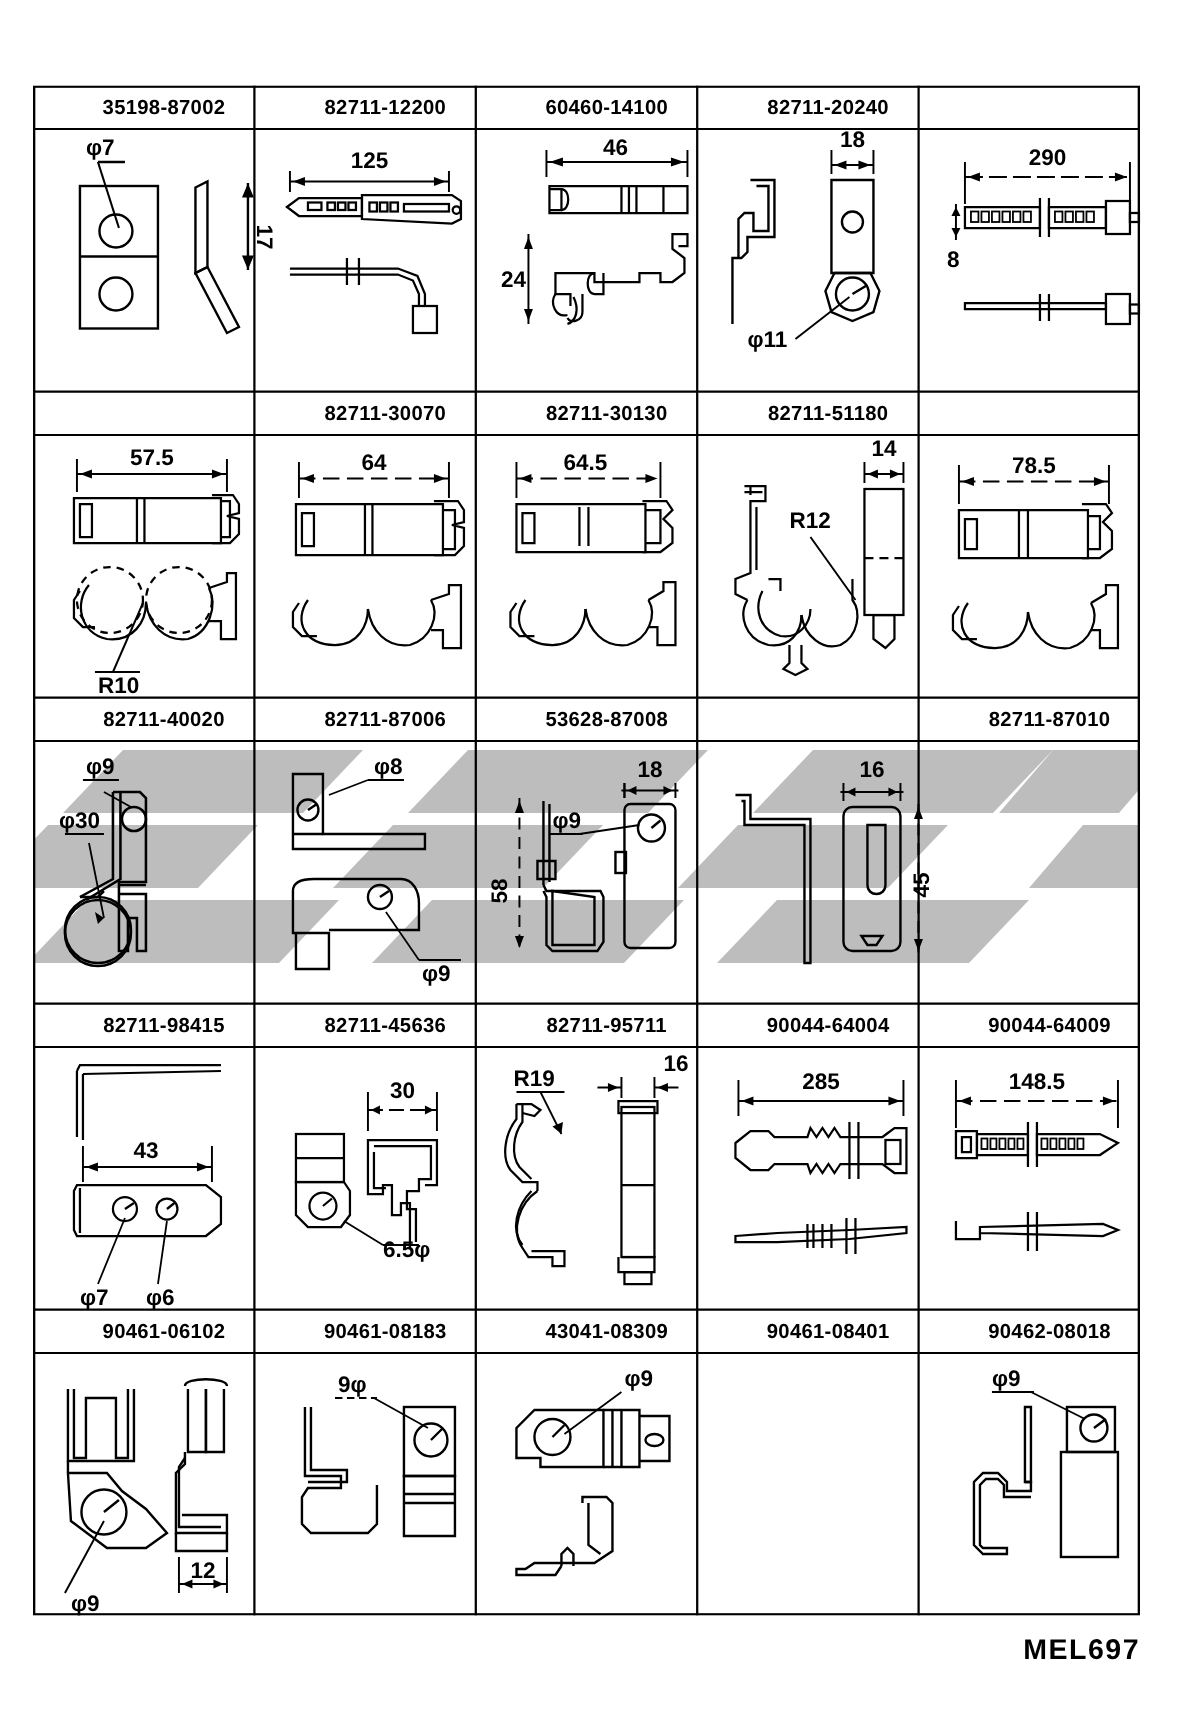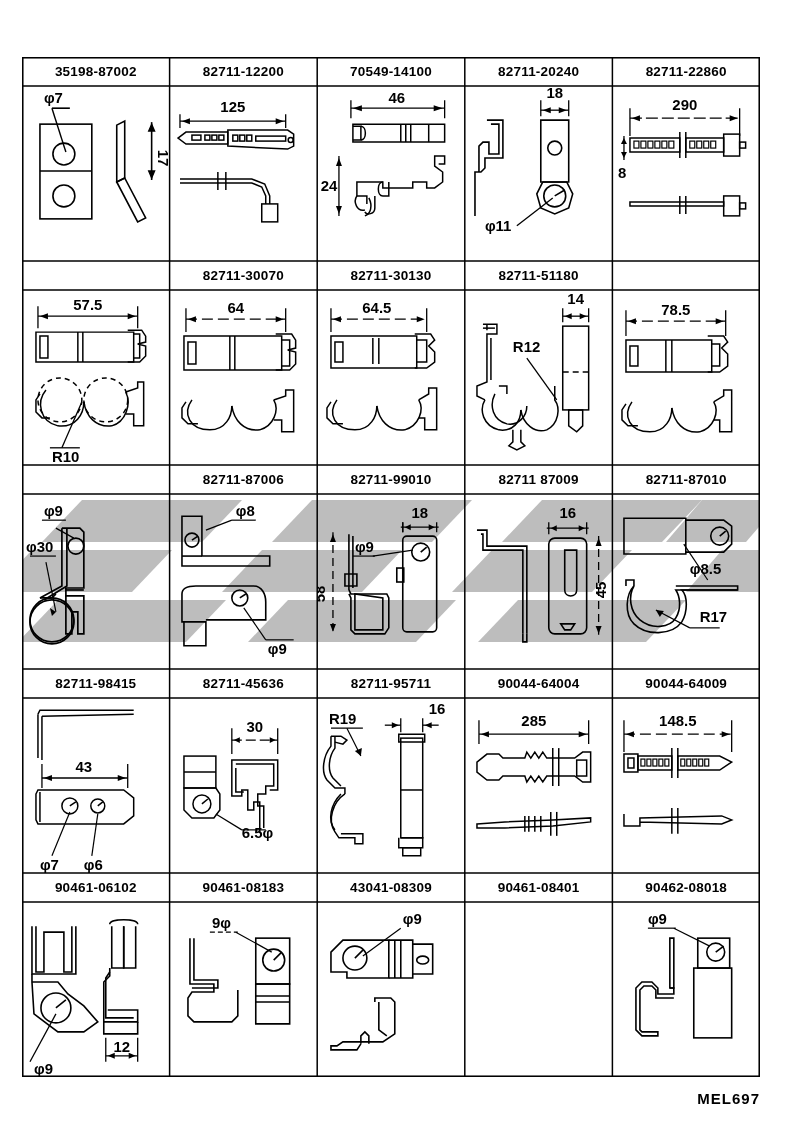--- a/index.html
+++ b/index.html
@@ -8,32 +8,32 @@
        -webkit-font-smoothing:none;}
   .sheet{position:absolute;left:0;top:0;width:792px;height:1148px;overflow:hidden;background:#fff;}
 
   
   .wm{position:absolute;left:22px;top:492px;width:738px;height:172px;overflow:hidden;z-index:0;pointer-events:none;}
   .wm svg{display:block;}
 
   
   .grid{position:absolute;left:22px;top:57px;width:738px;height:1020px;z-index:2;}
   .row{position:absolute;left:0;width:738px;height:204px;}
-  .cell{position:absolute;top:0;height:204px;width:147.6px;}
+  .cell{position:absolute;top:0;height:204px;width:147.6px;padding-left:27px;}
   .hdr{position:absolute;left:0;top:0;width:100%;height:29px;
        display:flex;align-items:center;justify-content:center;
        font-size:13.5px;letter-spacing:.2px;font-weight:700;background:transparent;}
   .art{position:absolute;left:0;top:29px;width:100%;height:175px;}
   .art svg{display:block;width:100%;height:100%;}
 
   
   .rules{position:absolute;left:22px;top:57px;width:738px;height:1020px;z-index:3;pointer-events:none;}
   .rules svg{display:block;}
 
-  .figcode{position:absolute;right:32px;top:1090px;font-size:15px;font-weight:700;letter-spacing:1px;z-index:4;margin-left:44px;}
+  .figcode{position:absolute;right:32px;top:1090px;font-size:19px;font-weight:700;letter-spacing:1px;z-index:4;margin-left:44px;}
 
   .dim{font-size:15px;font-weight:700;font-family:"Liberation Sans",sans-serif;}
   text{font-family:"Liberation Sans","DejaVu Sans",sans-serif;}
 </style>
 </head>
 <body>
 
 <div class="sheet">
 
   <div class="wm">
@@ -126,21 +126,21 @@
             <g fill="#000">
                 <path d="M12 35 l8 -3 v6 z"></path>
                 <path d="M114 35 l-8 -3 v6 z"></path>
               </g>
             <text x="63" y="26" class="dim" text-anchor="middle">125</text>
           </svg>
         </div>
       </div>
 
       <div class="cell" style="left:295.2px">
-        <div class="hdr">70549-14100</div>
+        <div class="hdr">60460-14100</div>
         <div class="art">
           <svg viewBox="0 0 148 175">
             <g fill="none" stroke="#000" stroke-width="1.5">
               <path d="M36 38 L128 38 L128 56 L36 56 Z"></path>
               <path d="M36 40 L44 40 L44 54 L36 54"></path>
               <path d="M44 40 C50 40 50 54 44 54"></path>
               <line x1="84" y1="38" x2="84" y2="56"></line>
                 <line x1="89" y1="38" x2="89" y2="56"></line>
               <line x1="94" y1="38" x2="94" y2="56"></line>
                 <line x1="112" y1="38" x2="112" y2="56"></line>
@@ -192,21 +192,20 @@
                 <path d="M78 24 l8 -3 v6 z"></path>
                 <path d="M102 24 l-8 -3 v6 z"></path>
               </g>
             <text x="90" y="12" class="dim" text-anchor="middle">18</text>
             <text x="20" y="145" class="dim">φ11</text>
           </svg>
         </div>
       </div>
 
       <div class="cell" style="left:590.4px">
-        <div class="hdr">82711-22860</div>
         <div class="art">
           <svg viewBox="0 0 148 175">
             <g fill="none" stroke="#000" stroke-width="1.5">
               <path d="M18 52 L68 52 L68 66 L18 66 Z"></path>
               <path d="M74 52 L112 52 L112 66 L74 66 Z"></path>
               <g stroke-width="1.2">
                 <rect x="22" y="55" width="5" height="7"></rect>
                   <rect x="29" y="55" width="5" height="7"></rect>
                 <rect x="36" y="55" width="5" height="7"></rect>
                   <rect x="43" y="55" width="5" height="7"></rect>
@@ -402,20 +401,21 @@
               </g>
             <text x="64" y="25" class="dim" text-anchor="middle">78.5</text>
           </svg>
         </div>
       </div>
     </div>
 
     <div class="row" style="top:408px">
 
       <div class="cell" style="left:0">
+        <div class="hdr">82711-40020</div>
         <div class="art">
           <svg viewBox="0 0 148 175">
             <g fill="none" stroke="#000" stroke-width="1.7">
               <path d="M40 34 L40 92 L18 104"></path>
               <path d="M45 34 L45 92 L22 106"></path>
               <path d="M18 104 L30 104 L34 100"></path>
               <circle cx="30" cy="126" r="22"></circle>
               <circle cx="30" cy="128" r="22"></circle>
               <path d="M40 34 L58 34 L62 38 L62 94 L44 94 L44 102 L62 102 L62 140 L56 140 L56 118 L50 118 L50 140 L44 140 L44 102"></path>
               <circle cx="54" cy="52" r="8"></circle>
@@ -452,21 +452,21 @@
               <line x1="74" y1="114" x2="96" y2="146" stroke-width="1.2"></line>
               <line x1="96" y1="146" x2="124" y2="146" stroke-width="1.2"></line>
             </g>
             <text x="66" y="22" class="dim">φ8</text>
             <text x="98" y="160" class="dim">φ9</text>
           </svg>
         </div>
       </div>
 
       <div class="cell" style="left:295.2px">
-        <div class="hdr">82711-99010</div>
+        <div class="hdr">53628-87008</div>
         <div class="art">
           <svg viewBox="0 0 148 175">
             <g fill="none" stroke="#000" stroke-width="1.6">
               <path d="M32 40 L32 96"></path>
                 <path d="M36 42 L36 94"></path>
               <path d="M28 80 L40 80 L40 92 L28 92 Z"></path>
               <path d="M32 96 L34 100 L70 100 L72 104 L72 134 L68 140 L38 140 L34 136 L34 104 L32 100"></path>
               <path d="M38 100 L38 136 L66 136 L66 104 Z"></path>
               <rect x="86" y="42" width="34" height="96" rx="4"></rect>
               <circle cx="104" cy="58" r="9"></circle>
@@ -489,21 +489,20 @@
                 <path d="M118 33 l-6 -3 v6 z"></path>
             </g>
             <text x="8" y="100" class="dim" text-anchor="middle" transform="rotate(-90 8 100)">58</text>
             <text x="103" y="24" class="dim" text-anchor="middle">18</text>
             <text x="38" y="58" class="dim">φ9</text>
           </svg>
         </div>
       </div>
 
       <div class="cell" style="left:442.8px">
-        <div class="hdr">82711 87009</div>
         <div class="art">
           <svg viewBox="0 0 148 175">
             <g fill="none" stroke="#000" stroke-width="1.6">
               <path d="M12 36 L22 36 L22 52 L62 52 L62 140"></path>
               <path d="M16 40 L18 40 L18 56 L58 56 L58 140"></path>
               <path d="M58 140 L58 148 L62 148 L62 140"></path>
               <rect x="84" y="44" width="38" height="96" rx="6"></rect>
               <path d="M100 56 L112 56 L112 96 C112 104 100 104 100 96 Z"></path>
               <path d="M96 130 L110 130 L106 136 L100 136 Z"></path>
             </g>
@@ -520,41 +519,20 @@
                 <path d="M134 140 l-3 -8 h6 z"></path>
             </g>
             <text x="103" y="24" class="dim" text-anchor="middle">16</text>
             <text x="141" y="96" class="dim" text-anchor="middle" transform="rotate(-90 141 96)">45</text>
           </svg>
         </div>
       </div>
 
       <div class="cell" style="left:590.4px">
         <div class="hdr">82711-87010</div>
-        <div class="art">
-          <svg viewBox="0 0 148 175">
-            <g fill="none" stroke="#000" stroke-width="1.6">
-              <path d="M12 24 L74 24 L74 60 L12 60 Z"></path>
-              <path d="M74 26 L112 26 L120 32 L120 50 L112 58 L74 58"></path>
-              <circle cx="108" cy="42" r="9"></circle>
-              <path d="M108 42 L114 37"></path>
-              <path d="M14 92 L14 86 L22 86 L22 92"></path>
-              <path d="M22 92 C14 100 12 120 22 130 C34 142 60 142 70 128 C76 118 76 102 70 96 L126 96"></path>
-              <path d="M22 92 C16 102 18 118 28 126 C40 136 58 134 64 124 C70 114 68 102 64 96 L126 96 L126 92 L64 92"></path>
-              <line x1="72" y1="50" x2="96" y2="86" stroke-width="1.2"></line>
-              <line x1="44" y1="116" x2="78" y2="134" stroke-width="1.2"></line>
-              <line x1="78" y1="134" x2="108" y2="134" stroke-width="1.2"></line>
-            </g>
-            <g fill="#000">
-                <path d="M44 116 l8 1 l-4 6 z"></path>
-              </g>
-            <text x="78" y="80" class="dim">φ8.5</text>
-            <text x="88" y="128" class="dim">R17</text>
-          </svg>
-        </div>
       </div>
     </div>
 
     <div class="row" style="top:612px">
 
       <div class="cell" style="left:0">
         <div class="hdr">82711-98415</div>
         <div class="art">
           <svg viewBox="0 0 148 175">
             <g fill="none" stroke="#000" stroke-width="1.5">

